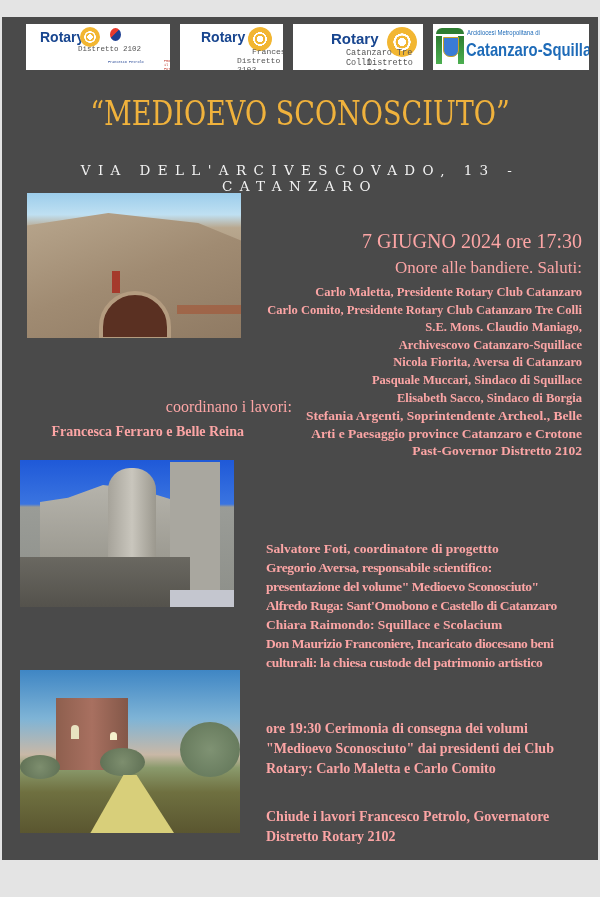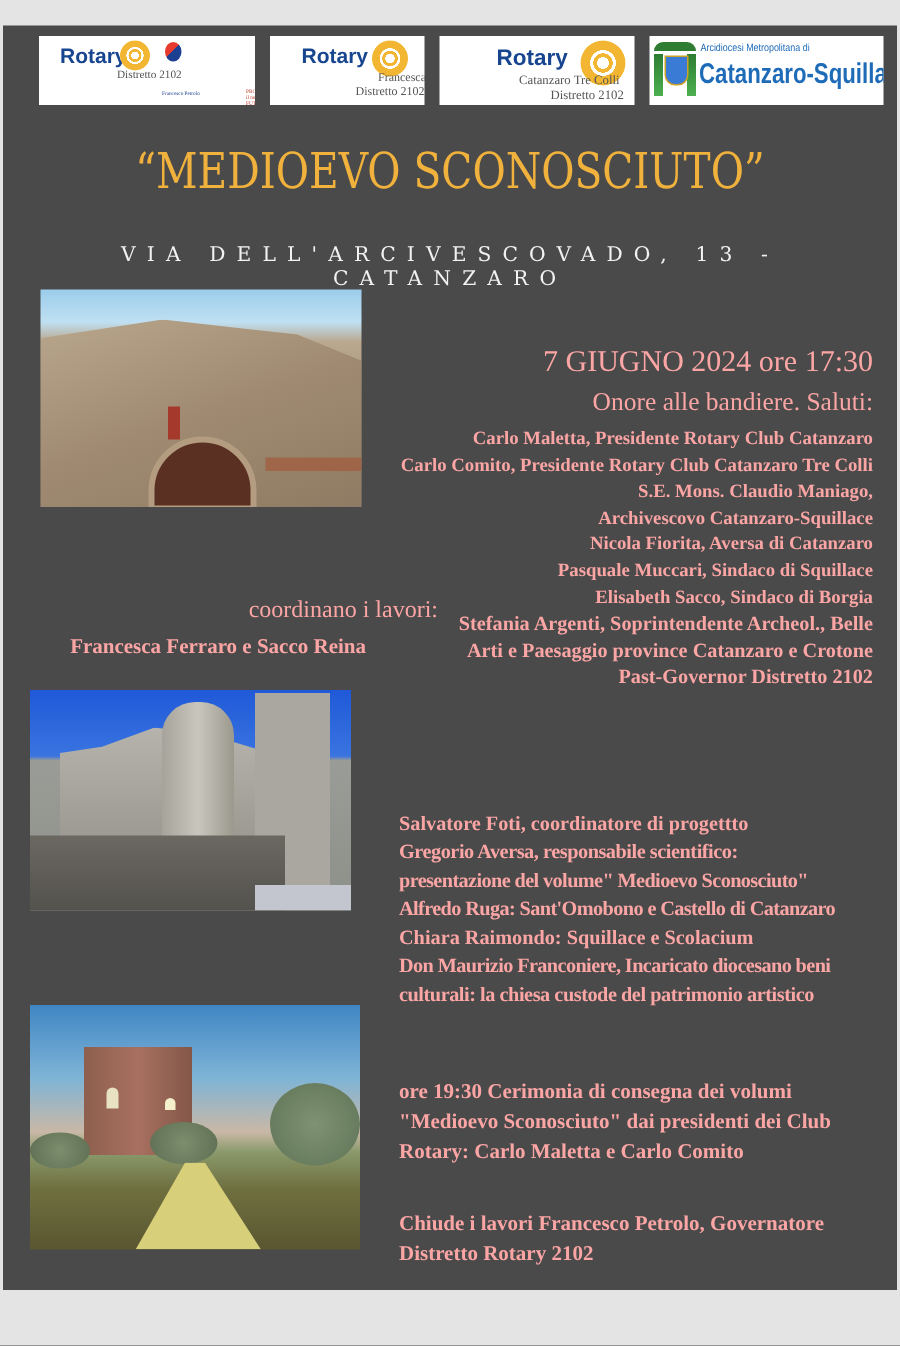--- a/index.html
+++ b/index.html
@@ -1,21 +1,21 @@
 <!DOCTYPE html>
 <html><head>
 <meta charset="utf-8">
 <style>
   html, body { margin:0; padding:0; }
   body { width:600px; height:897px; background:#e4e4e4; position:relative; overflow:hidden; font-family:"DejaVu Serif", serif; }
   .poster { position:absolute; left:2px; top:17px; width:596px; height:843px; background:#4a4a4a; }
   .abs { position:absolute; }
   .logo { position:absolute; top:7px; height:46px; background:#fff; box-sizing:border-box; overflow:hidden; }
   .rot-word { font-family:"Liberation Sans", sans-serif; font-weight:bold; color:#17458f; }
-  .rot-sub { font-family:Liberation Serif, serif; color:#555;padding-left:48px; }
+  .rot-sub { font-family:Liberation Mono, monospace; color:#555;padding-left:48px; }
   .wheel { position:absolute; border-radius:50%; background:radial-gradient(circle,#fff 0 18%,#f2b632 19% 30%,#fff 31% 40%,#f2b632 41% 70%,#f7c85a 71% 100%); }
   .title { position:absolute; left:0; width:596px; top:77px; text-align:center; color:#f0b23c; font-family:"DejaVu Serif", serif; font-size:33px; letter-spacing:0px; transform:scaleX(0.82); }
   .sub { position:absolute; left:0; width:596px; text-align:center; color:#f2f2f2; font-family:"DejaVu Serif", serif; font-size:13.5px; letter-spacing:7px; }
   .txt { color:#fca5a5; font-family:"Liberation Serif", serif;margin-top:28px; }
   .r { text-align:right; }
   .photo { position:absolute; overflow:hidden; }
 </style>
 </head>
 <body>
 
@@ -76,21 +76,21 @@
     <div>Archivescovo Catanzaro-Squillace</div>
     <div>Nicola Fiorita, Aversa di Catanzaro</div>
     <div>Pasquale Muccari, Sindaco di Squillace</div>
     <div>Elisabeth Sacco, Sindaco di Borgia</div>
     <div style="font-size:13.5px;">Stefania Argenti,  Soprintendente Archeol., Belle</div>
     <div style="font-size:13.5px;">Arti e Paesaggio province Catanzaro e Crotone</div>
     <div style="font-size:13.5px;">Past-Governor Distretto 2102</div>
   </div>
 
   <div class="txt abs r" style="left:0;width:242px;top:353px;font-size:16px;padding-left:48px;">coordinano i lavori:</div>
-  <div class="txt abs r" style="left:0;width:242px;top:379px;font-size:14px;font-weight:bold;">Francesca Ferraro e Sacco Reina</div>
+  <div class="txt abs r" style="left:0;width:242px;top:379px;font-size:14px;font-weight:bold;">Francesca Ferraro e Belle Reina</div>
 
   <div class="photo" style="left:18px;top:443px;width:214px;height:147px;background:linear-gradient(180deg,#1f59d8 0%,#3a74e0 30%,#9a9c97 32%,#8d8f89 100%);">
     <div class="abs" style="left:20px;top:25px;width:140px;height:85px;background:linear-gradient(180deg,#b5b3ab,#98968d);clip-path:polygon(0 20%,20% 15%,45% 0,70% 5%,100% 20%,100% 100%,0 100%);"></div>
     <div class="abs" style="left:88px;top:8px;width:48px;height:100px;background:linear-gradient(90deg,#a6a39a,#c9c6bd 50%,#9b988e);border-radius:22px 22px 0 0;"></div>
     <div class="abs" style="left:150px;top:2px;width:50px;height:130px;background:#a9a79f;"></div>
     <div class="abs" style="left:0;top:97px;width:170px;height:50px;background:linear-gradient(180deg,#6a6861,#54524c);"></div>
     <div class="abs" style="left:150px;top:130px;width:64px;height:17px;background:#c4c6cf;"></div>
   </div>
 
   <div class="txt abs" style="left:264px;top:494px;font-size:13.5px;line-height:19px;font-weight:bold;">

